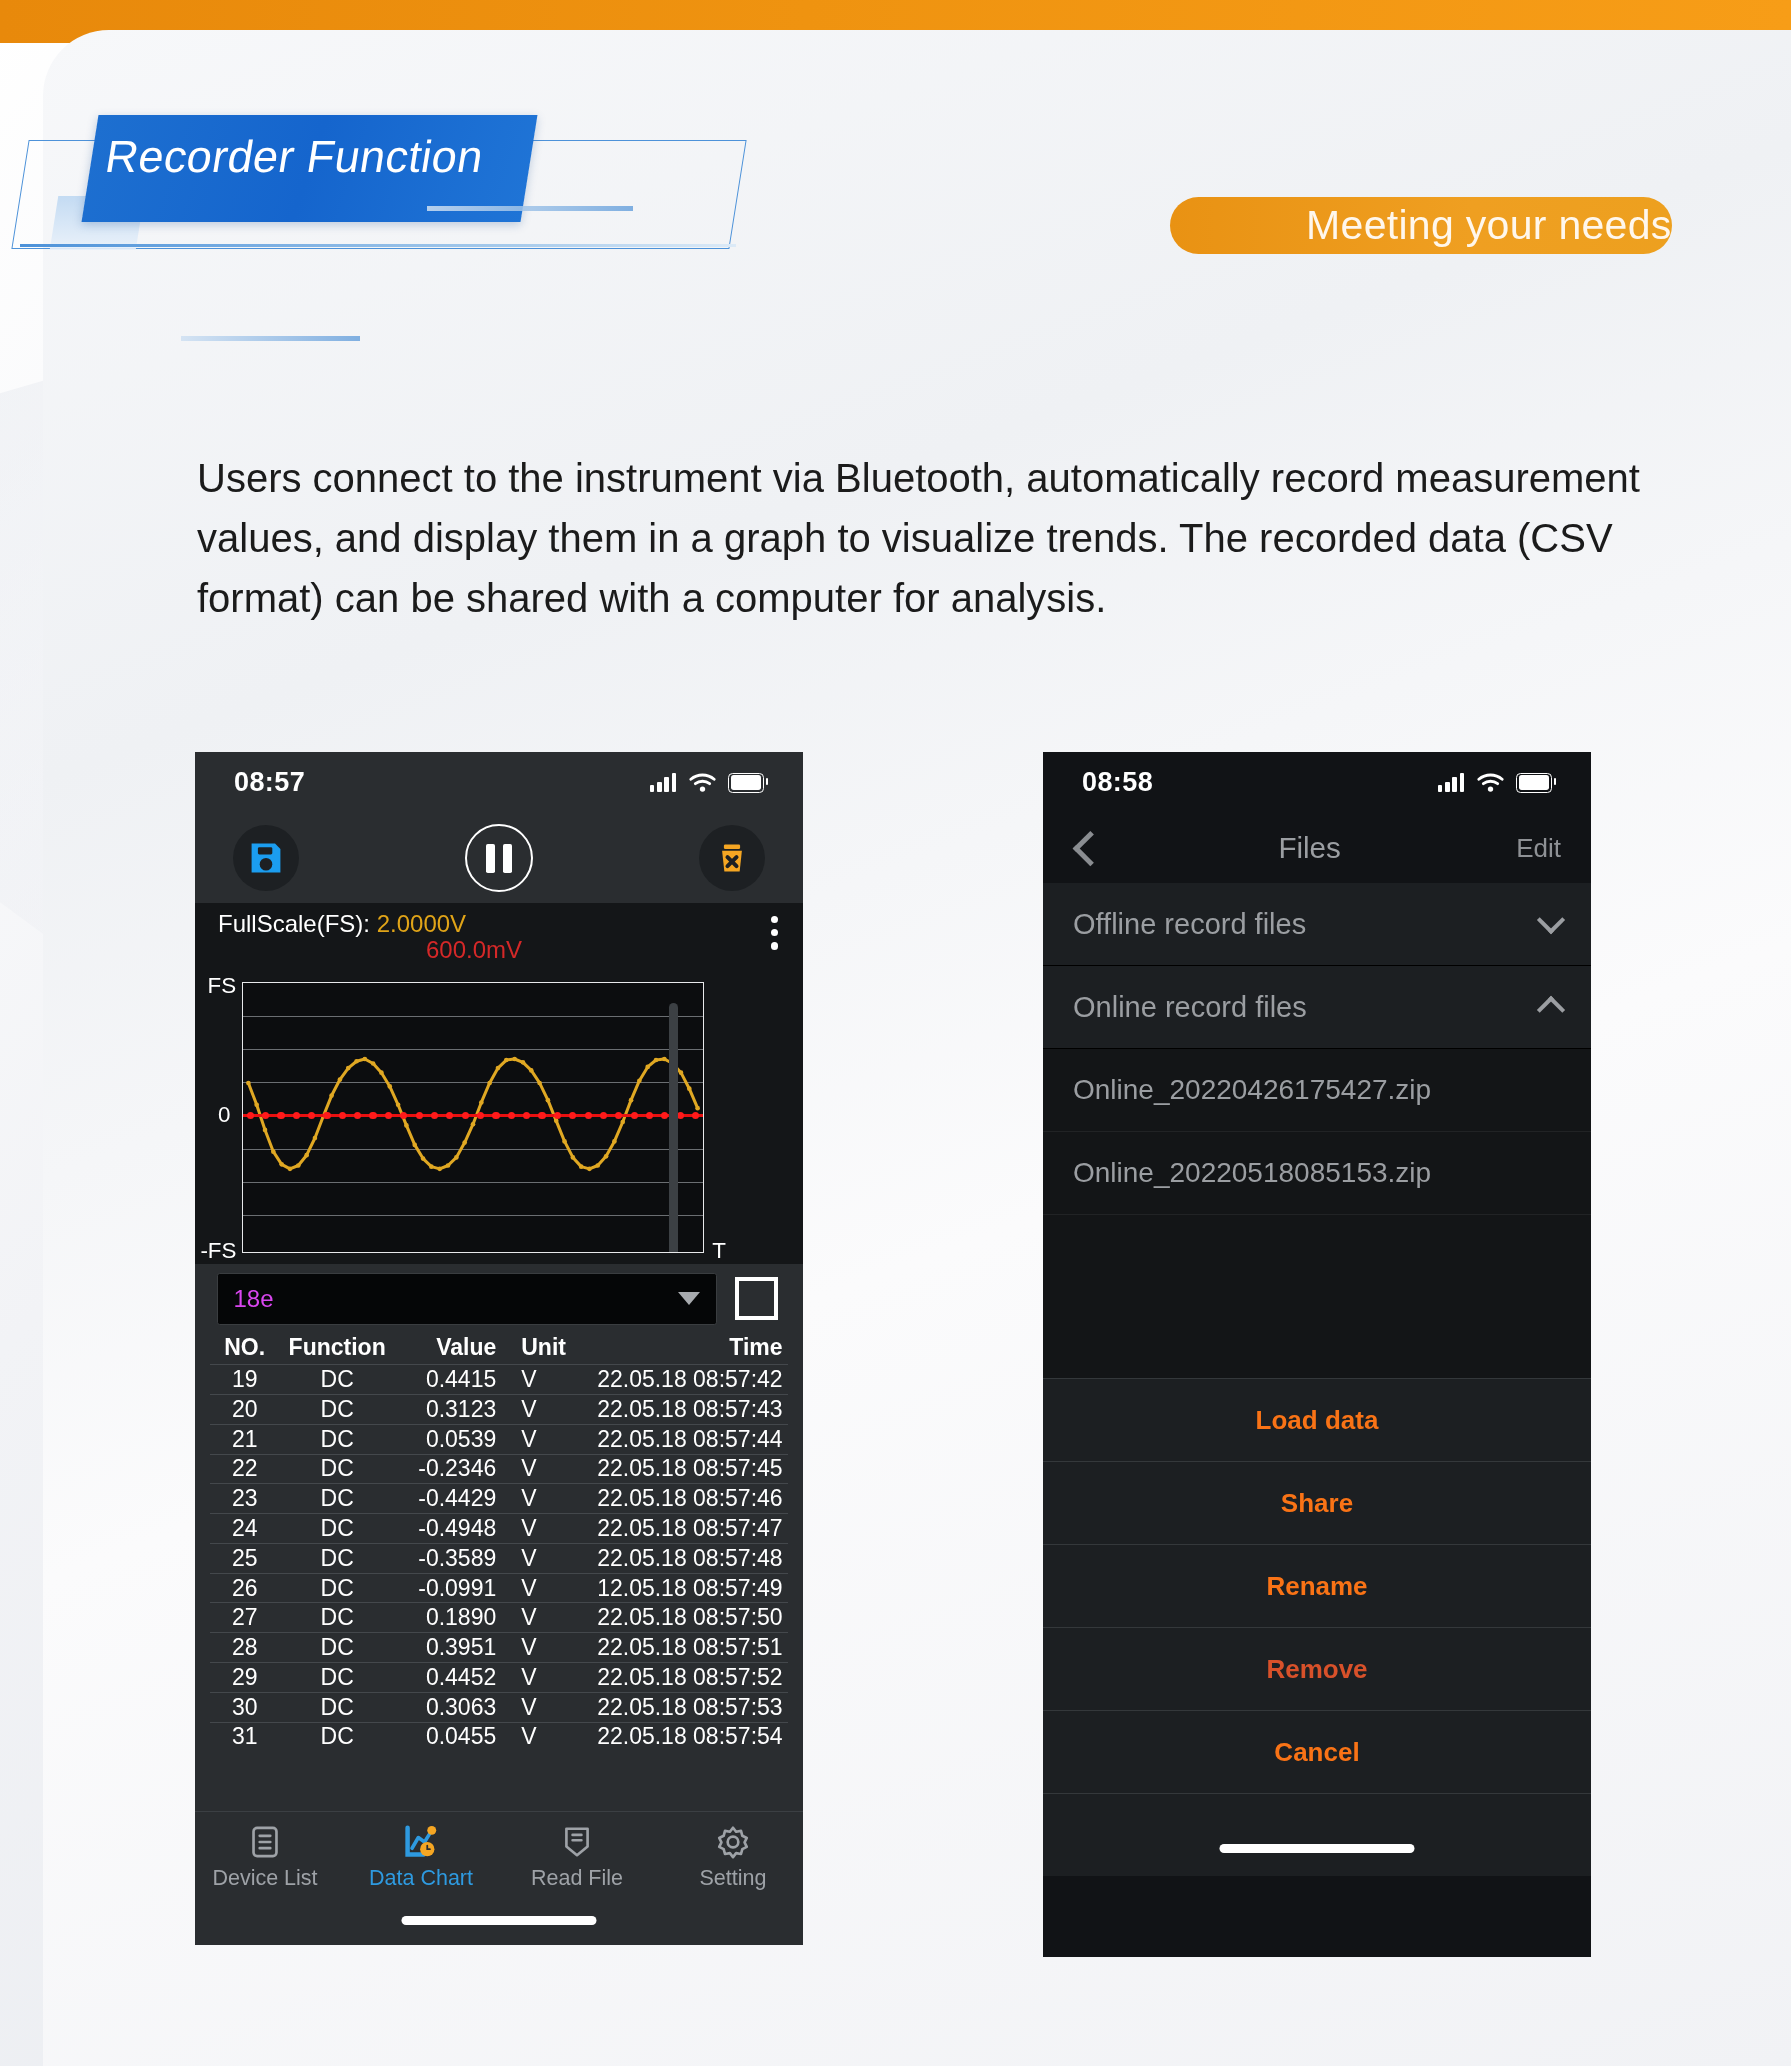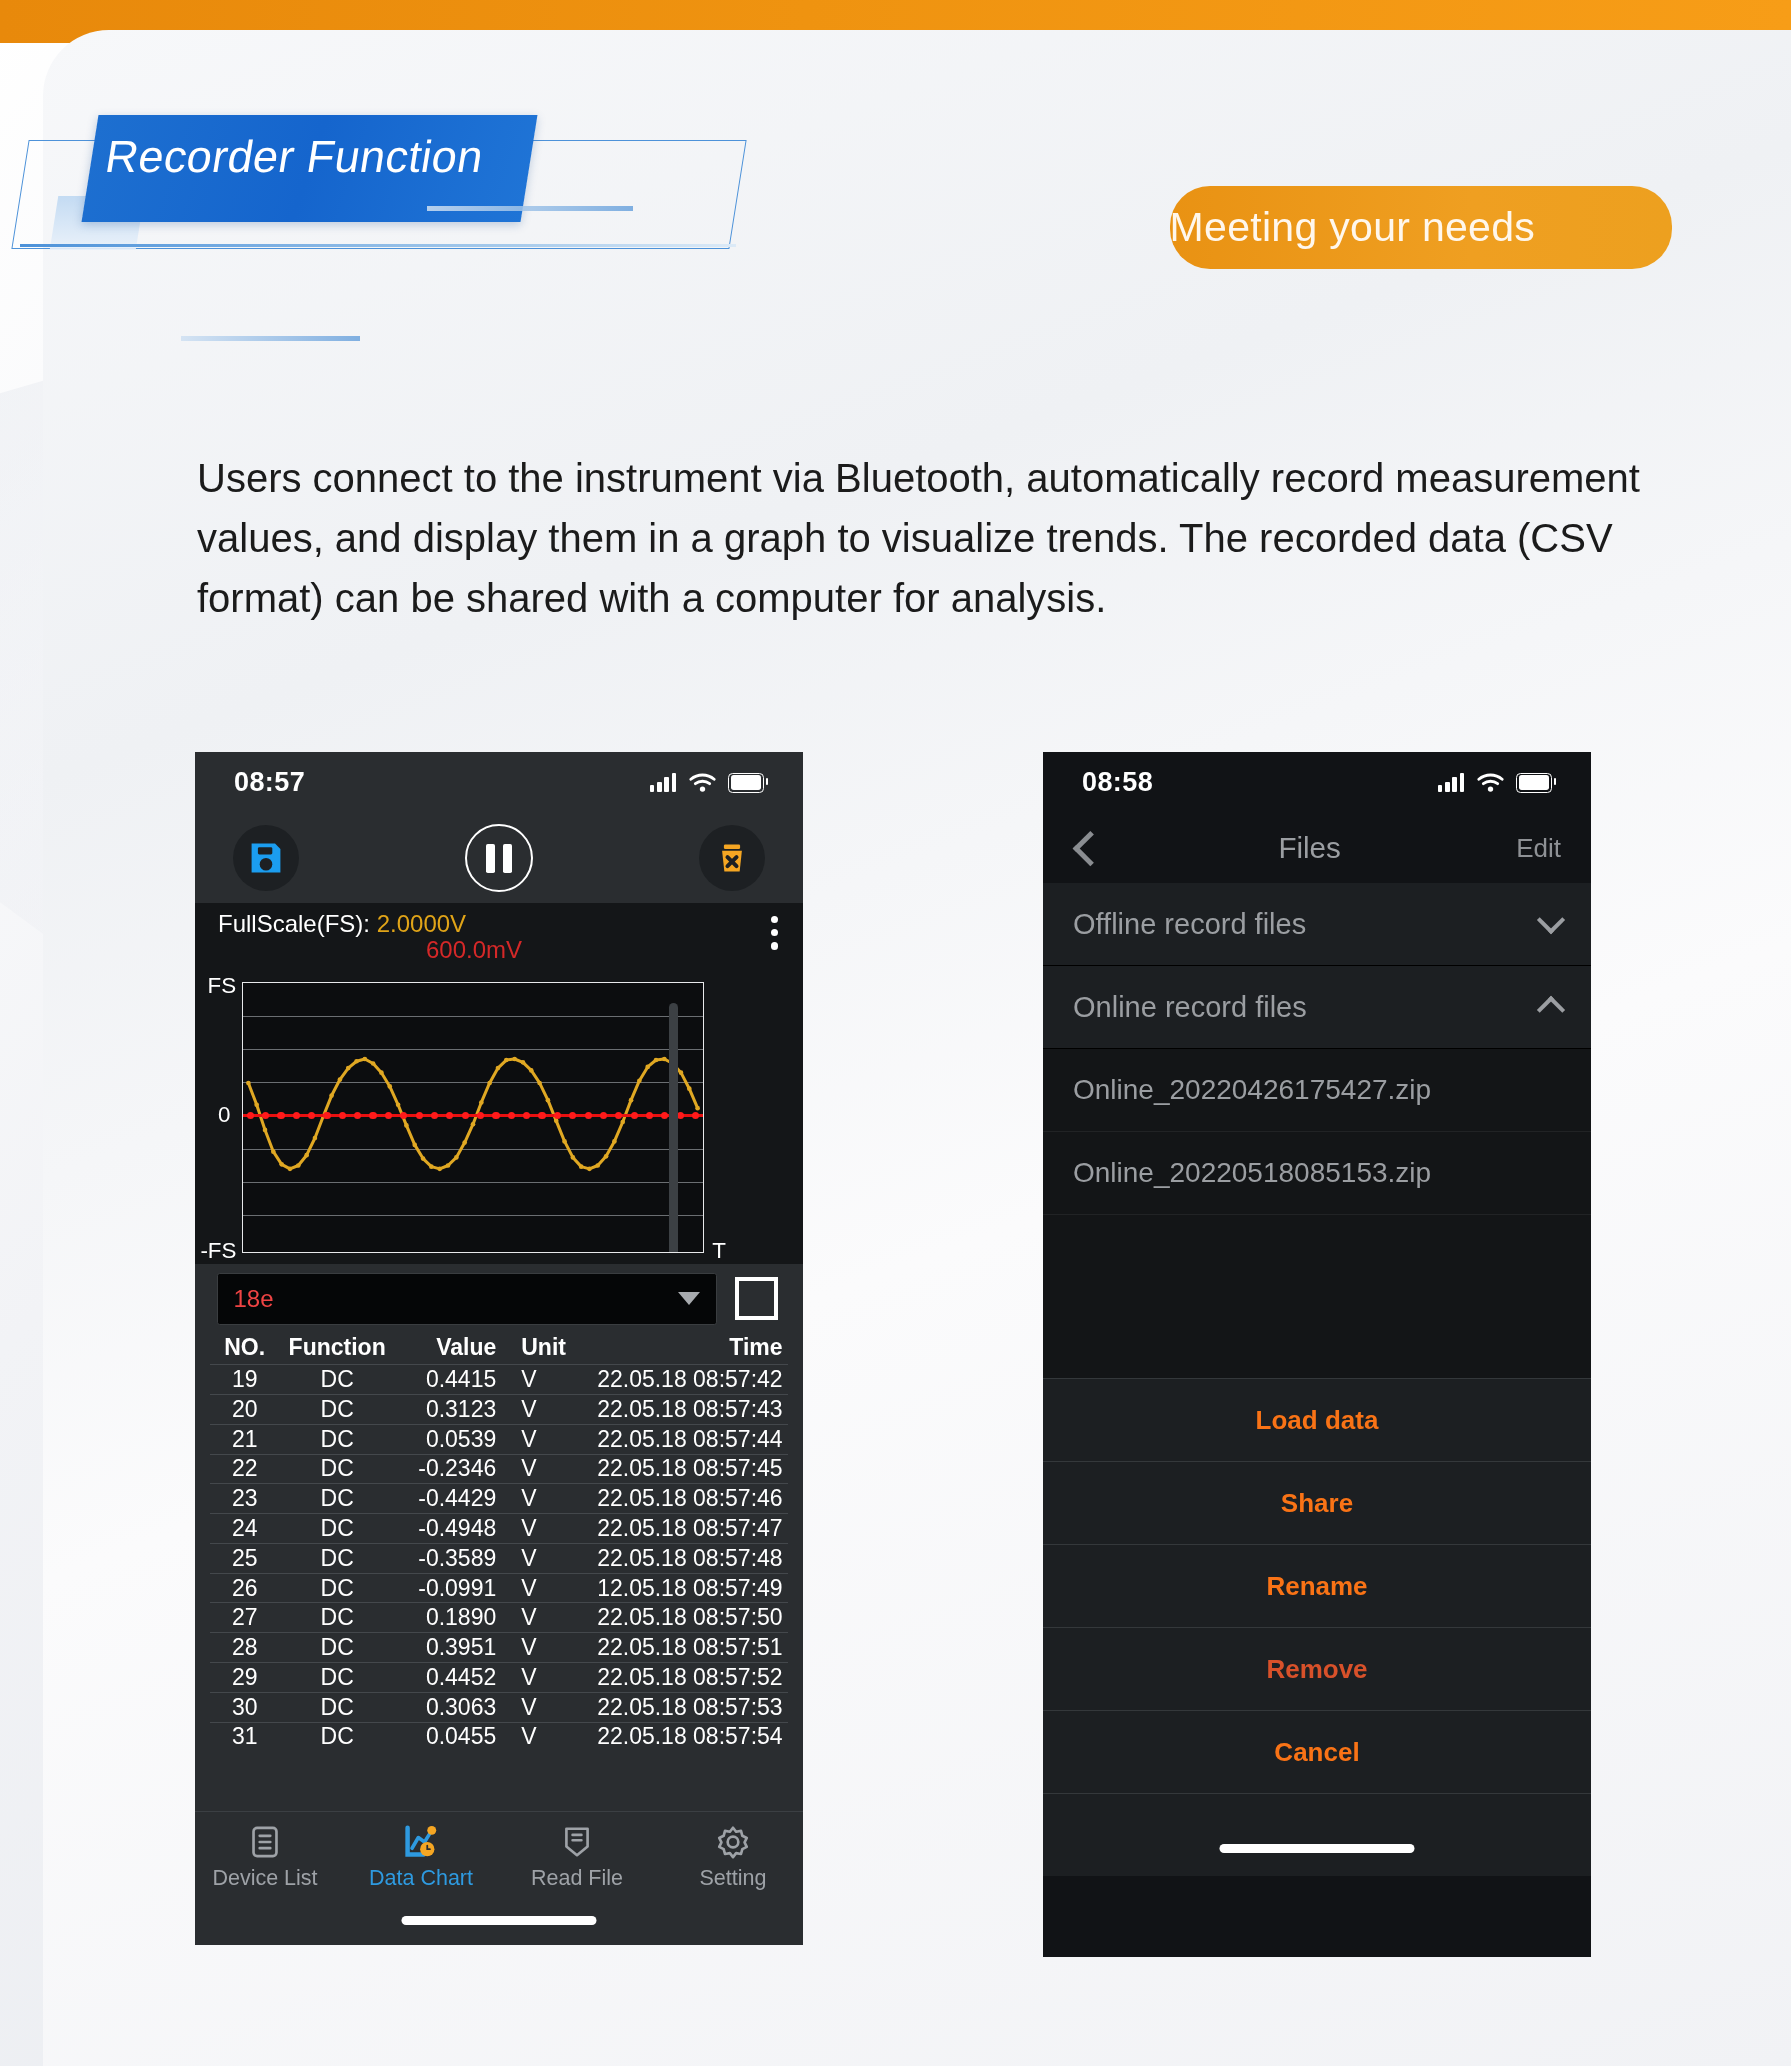--- a/index.html
+++ b/index.html
@@ -62,23 +62,23 @@
   .logo-row{position:absolute;left:0;top:0;display:flex;align-items:flex-end;gap:16px;}
   .logo-mark{width:188px;height:125px;position:relative;}
   .logo-word{display:flex;align-items:baseline;font-weight:700;}
   .logo-i-dot{width:30px;height:30px;border-radius:50%;
     background:linear-gradient(180deg,#fcc46a,#f7a825);position:absolute;left:0;top:-3.6px;}
   .logo-i-stem{width:30px;height:66px;border-radius:15px;
     background:linear-gradient(180deg,#d7d9dc,#b9bcc0);position:absolute;left:0;top:38px;}
   .logo-i-wrap{position:relative;width:39px;height:107px;}
   .logo-meter{font-size:73px;font-weight:700;color:#1565cd;letter-spacing:0.9px;
     font-family:"Liberation Sans", sans-serif;line-height:1;}
-  .tagline{position:absolute;left:3.6px;top:132px;width:502px;height:83px;
+  .tagline{position:absolute;left:3.6px;top:143px;width:502px;height:57px;
     border-radius:40px;background:linear-gradient(90deg,#e99213,#ef9f21 60%,#eda01f);
-    display:flex;align-items:center;justify-content:flex-start;}
+    display:flex;align-items:center;justify-content:flex-end;}
   .tagline span{font-size:41px;color:#fff7ec;font-weight:400;letter-spacing:0.3px;}
 
   
   .body-copy{position:absolute;left:197px;top:448px;width:1505px;
     font-size:40px;line-height:60px;color:#1b1b1b;font-weight:400;}
 
   
   .phone{position:absolute;overflow:hidden;background:#2a2d30;}
   .phone-l{left:195px;top:752px;width:608px;height:1193px;}
   .phone-r{left:1043px;top:752px;width:548px;height:1205px;background:#111316;}
@@ -124,21 +124,21 @@
   .gridline{position:absolute;left:0;right:0;height:0.9px;background:#8b8f94;opacity:.75;}
   .zeroline{position:absolute;left:0;right:0;height:3.6px;background:#e81010;}
   .zerodots{position:absolute;left:0;right:0;height:10.7px;display:flex;justify-content:space-between;align-items:center;}
   .zerodots i{width:7.2px;height:7.2px;border-radius:50%;background:#ff1a1a;display:block;}
   .vscroll{position:absolute;right:25px;top:19.7px;width:9px;height:260px;border-radius:4.5px;background:#3c4044;}
 
   
   .sel-row{display:flex;align-items:center;gap:14.3px;padding:9px 21.5px 5.4px 21.5px;background:#2a2d30;}
   .sel-box{flex:1;height:50px;background:#050607;border:0.9px solid #3a3d40;border-radius:2.7px;
     display:flex;align-items:center;justify-content:space-between;padding:0 16px;}
-  .sel-box span{color:#ef4444;font-size:24px;}
+  .sel-box span{color:#d946ef;font-size:24px;}
   .caret-dn{width:0;height:0;border-left:11.6px solid transparent;border-right:11.6px solid transparent;
     border-top:13.4px solid #a8abaf;}
   .expand-ic{width:50px;height:50px;position:relative;}
   .expand-ic b{position:absolute;width:18px;height:18px;border:4.5px solid #fff;display:block;}
   .expand-ic b:nth-child(1){left:3.6px;top:3.6px;border-right:0;border-bottom:0;}
   .expand-ic b:nth-child(2){right:3.6px;top:3.6px;border-left:0;border-bottom:0;}
   .expand-ic b:nth-child(3){left:3.6px;bottom:3.6px;border-right:0;border-top:0;}
   .expand-ic b:nth-child(4){right:3.6px;bottom:3.6px;border-left:0;border-top:0;}
 
   table.meas{width:calc(100% - 30px);margin:1.8px 15px 0 15px;border-collapse:collapse;color:#fff;}

